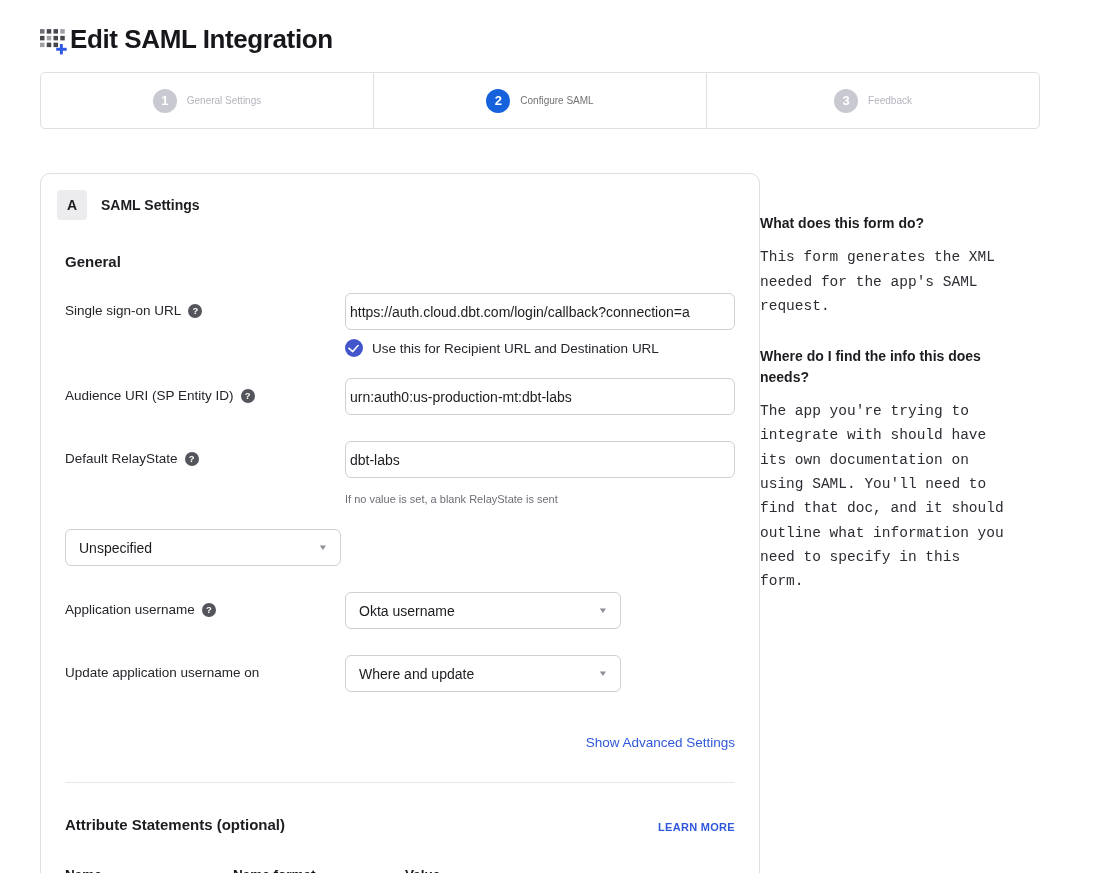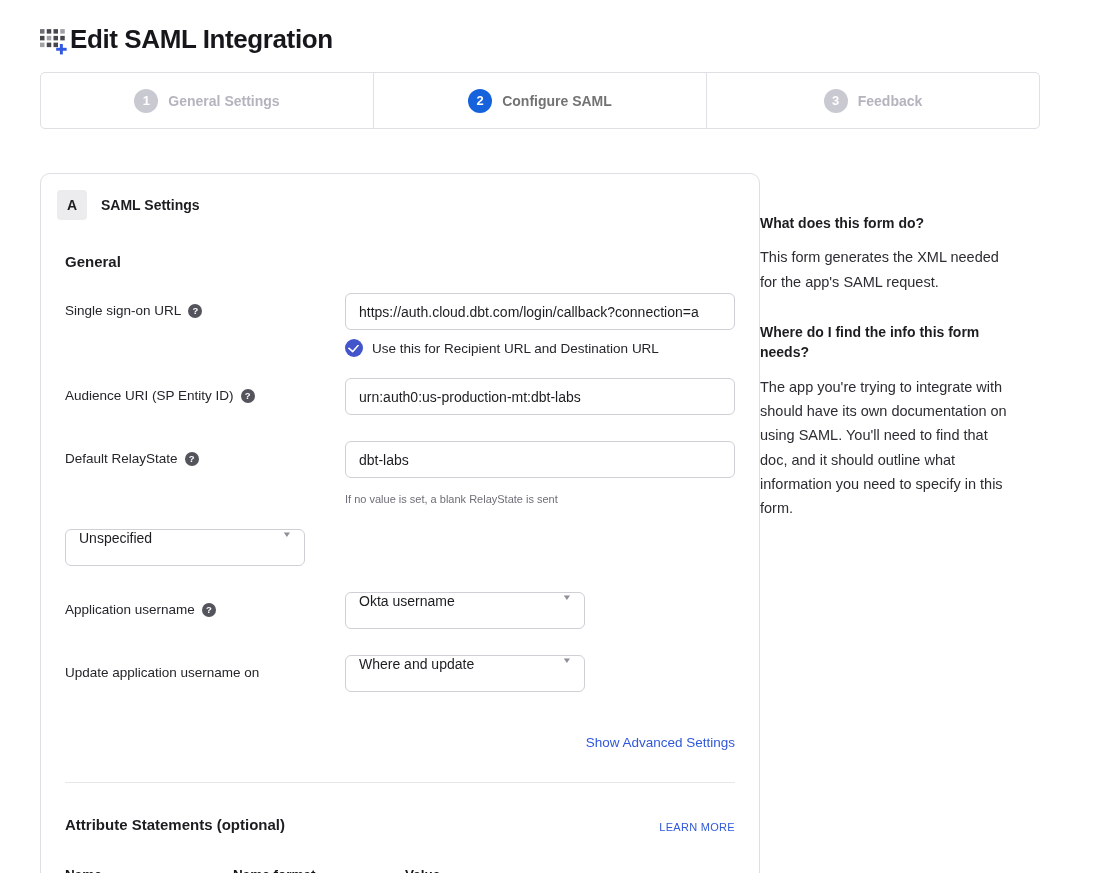--- a/index.html
+++ b/index.html
@@ -13,78 +13,78 @@
 
   
   .stepper { display: flex; width: 1000px; margin: 17px 0 0 40px; border: 1px solid #dfdfe4;
     border-radius: 5px; background: #fff; }
   .step { flex: 1; display: flex; align-items: center; justify-content: center; gap: 10px;
     height: 55px; cursor: pointer; }
   .step + .step { border-left: 1px solid #dfdfe4; }
   .step-circle { width: 24px; height: 24px; border-radius: 50%; color: #fff; font-size: 13px;
     font-weight: 700; display: flex; align-items: center; justify-content: center; background: #c9c9d2; }
   .step.active .step-circle { background: #1662dd; }
-  .step-label { font-size: 14px; font-weight: 700; color: #b4b4bf; text-align: center; }
+  .step-label { font-size: 10px; font-weight: 400; color: #b4b4bf; text-align: center; }
   .step.active .step-label { color: #737373; }
 
   
   .content { display: flex; margin: 44px 40px 0 40px; align-items: flex-start; }
   .panel { width: 720px; flex: none; border: 1px solid #dedee3; border-radius: 10px;
     min-height: 760px; background: #fff; }
   .panel-header { display: flex; align-items: center; gap: 14px; padding: 16px 16px 0 16px; }
   .panel-badge { width: 30px; height: 30px; background: #ececee; border-radius: 4px;
     display: flex; align-items: center; justify-content: center; font-size: 14px; font-weight: 700; }
   .panel-heading { font-size: 14px; font-weight: 700; }
   .section-heading { margin: 33px 24px 0 24px; font-size: 15px; font-weight: 700; }
 
   .form { margin: 23px 24px 0 24px; }
   .form-row { display: flex; align-items: flex-start; }
   .form-label { width: 280px; flex: none; padding-top: 10px; font-size: 13.5px; color: #25252b; }
   .help-icon { display: inline-block; width: 14px; height: 14px; border-radius: 50%;
     background: #54545c; color: #fff; font-size: 9.5px; font-weight: 700; text-align: center;
     line-height: 14px; margin-left: 7px; vertical-align: 1px; cursor: pointer; }
   .text-input { width: 390px; height: 37px; border: 1px solid #cfcfd6; border-radius: 6px;
-    padding: 0 13px; font-size: 14px; color: #1d1d21; font-family: "Liberation Sans", sans-serif;
+    padding: 0 4px; font-size: 14px; color: #1d1d21; font-family: "Liberation Sans", sans-serif;
     outline: none; background: #fff; }
   .field-col { display: flex; flex-direction: column; }
   .checkbox-row { display: flex; align-items: center; gap: 9px; margin-top: 9px; }
   .checkbox { width: 18px; height: 18px; border-radius: 50%; background: #4355cb; position: relative;
     cursor: pointer; flex: none; }
   .checkbox::after { content: ""; position: absolute; left: 5px; top: 3px; width: 5px; height: 8px;
     border: solid #fff; border-width: 0 2.2px 2.2px 0; transform: rotate(42deg); border-radius: 1px; }
   .checkbox-label { font-size: 13.5px; color: #25252b; }
   .hint { margin-top: 15px; font-size: 11px; color: #6e6e78; }
-  .select { width: 240px; height: 37px; border: 1px solid #cfcfd6; border-radius: 6px;
-    padding: 0 13px; font-size: 14px; display: flex; align-items: flex-start; justify-content: space-between;
+  .select { width: 276px; height: 37px; border: 1px solid #cfcfd6; border-radius: 6px;
+    padding: 0 13px; font-size: 14px; display: flex; align-items: center; justify-content: space-between;
     cursor: pointer; background: #fff; }
   .select-caret { font-size: 8px; color: #8f8f97; transform: scaleX(1.3); }
 
   .mb-sso { margin-bottom: 21px; }
   .mb-std { margin-bottom: 26px; }
   .mb-relay { margin-bottom: 24px; }
 
   .advanced-link-row { text-align: right; margin: 41px 24px 0 24px; }
   .link { color: #3058da; text-decoration: none; font-size: 13.5px; cursor: pointer; }
 
   .divider { border: none; border-top: 1px solid #e7e7ea; margin: 31px 24px 0 24px; }
 
   .attr-header-row { display: flex; justify-content: space-between; align-items: flex-end;
     margin: 33px 24px 0 24px; }
   .attr-heading { font-size: 15px; font-weight: 700; }
-  .learn-more { font-size: 11px; font-weight: 400; letter-spacing: 0.3px; color: #3058da;
+  .learn-more { font-size: 11px; font-weight: 700; letter-spacing: 0.3px; color: #3058da;
     text-decoration: none; cursor: pointer; }
   .attr-table-head { display: flex; margin: 34px 24px 0 24px; }
   .attr-col { font-size: 13.5px; font-weight: 700; color: #17171b; }
   .attr-col.c1 { width: 168px; }
   .attr-col.c2 { width: 172px; }
 
   
   .side-help { width: 252px; padding-top: 40px; }
   .side-q { font-size: 14px; font-weight: 700; line-height: 1.45; margin-bottom: 12px; }
-  .side-a { font-size: 14.5px; color: #2c2c33; line-height: 1.68; margin-bottom: 28px; }
+  .side-a { font-size: 14.5px; color: #2c2c33; line-height: 1.68; margin-bottom: 28px; font-family: Liberation Mono, monospace; }
 </style>
 </head>
 <body>
 
 <div class="page-header">
   <svg class="app-icon" viewBox="0 0 24 24">
     <rect x="0" y="1" width="4" height="4" fill="#6f6f76"></rect>
     <rect x="6" y="1" width="4" height="4" fill="#46474c"></rect>
     <rect x="12" y="1" width="4" height="4" fill="#46474c"></rect>
     <rect x="18" y="1" width="4" height="4" fill="#a0a0a6"></rect>
@@ -203,17 +203,17 @@
       <span class="attr-col c1">Name</span>
       <span class="attr-col c2">Name format</span>
       <span class="attr-col c3">Value</span>
     </div>
 
   </div>
 
   <div class="side-help">
     <div class="side-q">What does this form do?</div>
     <div class="side-a">This form generates the XML needed for the app's SAML request.</div>
-    <div class="side-q">Where do I find the info this form needs?</div>
+    <div class="side-q">Where do I find the info this does needs?</div>
     <div class="side-a">The app you're trying to integrate with should have its own documentation on using SAML. You'll need to find that doc, and it should outline what information you need to specify in this form.</div>
   </div>
 
 </div>
 
 </body></html>

